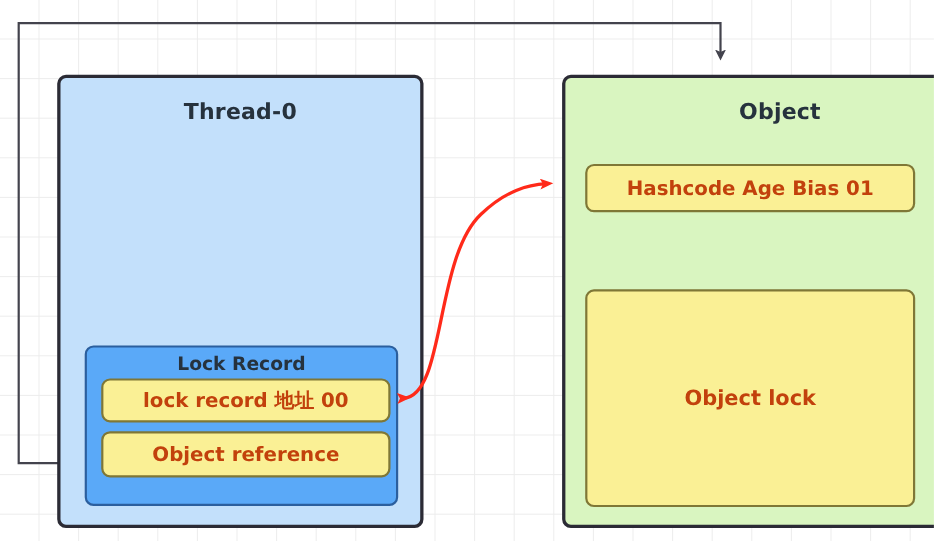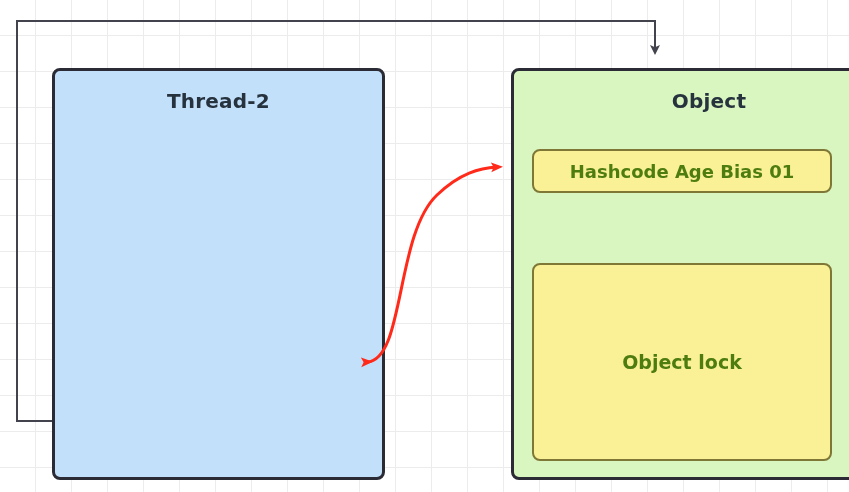--- a/index.html
+++ b/index.html
@@ -105,21 +105,21 @@
     position: absolute;
     box-sizing: border-box;
     background: #faf095;
     border: 2px solid #7f7736;
     border-radius: 8px;
     display: flex;
     align-items: center;
     justify-content: center;
     text-align: center;
     font-weight: bold;
-    color: #4d7c0f;
+    color: #c2410c;
   }
 
   #slot-lock-record-addr {
     left: 13px;
     top: 28px;
     width: 263px;
     height: 40px;
     font-size: 18px;
   }
   #slot-object-reference {
@@ -161,22 +161,29 @@
     <defs>
       <marker id="arrow-black" markerWidth="12" markerHeight="12" refX="5" refY="5" orient="auto" markerUnits="userSpaceOnUse">
         <path d="M 0 0 L 10 5 L 0 10 L 2.2 5 Z" fill="#43434d"></path>
       </marker>
     </defs>
 
     <path d="M 88 421 L 17 421 L 17 21 L 655 21 L 655 50" fill="none" stroke="#43434d" stroke-width="2" marker-end="url(#arrow-black)"></path>
   </svg>
 
   <div class="box" id="thread-box">
-    <div class="container-title">Thread-2</div>
-
+    <div class="container-title">Thread-0</div>
+
+    <div id="lock-record-box">
+      <div id="lock-record-title">Lock Record</div>
+
+      <div class="slot" id="slot-lock-record-addr">lock record 地址 00</div>
+
+      <div class="slot" id="slot-object-reference">Object reference</div>
+    </div>
   </div>
 
   <div class="box" id="object-box">
     <div class="container-title">Object</div>
 
     <div class="slot" id="slot-hashcode">Hashcode Age Bias 01</div>
 
 
     <div class="slot" id="slot-object-body">Object lock</div>
   </div>

